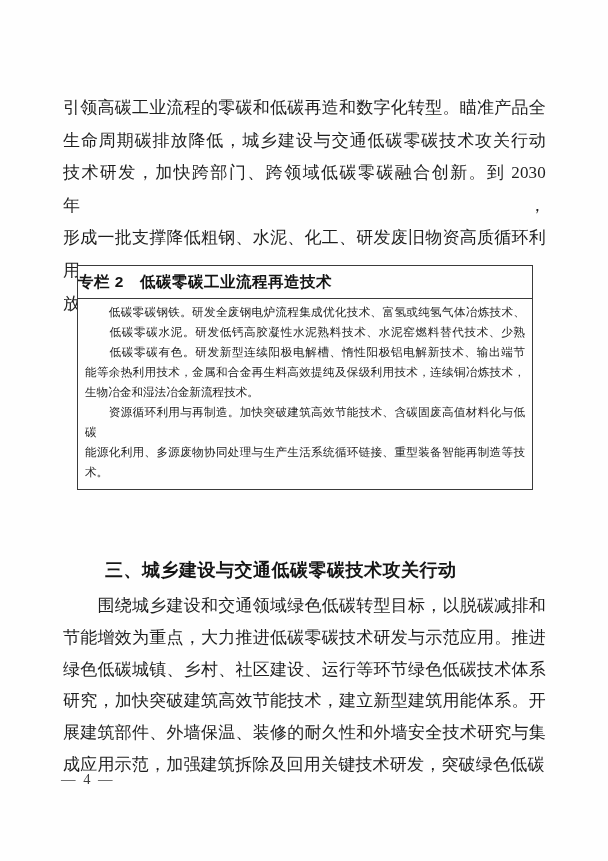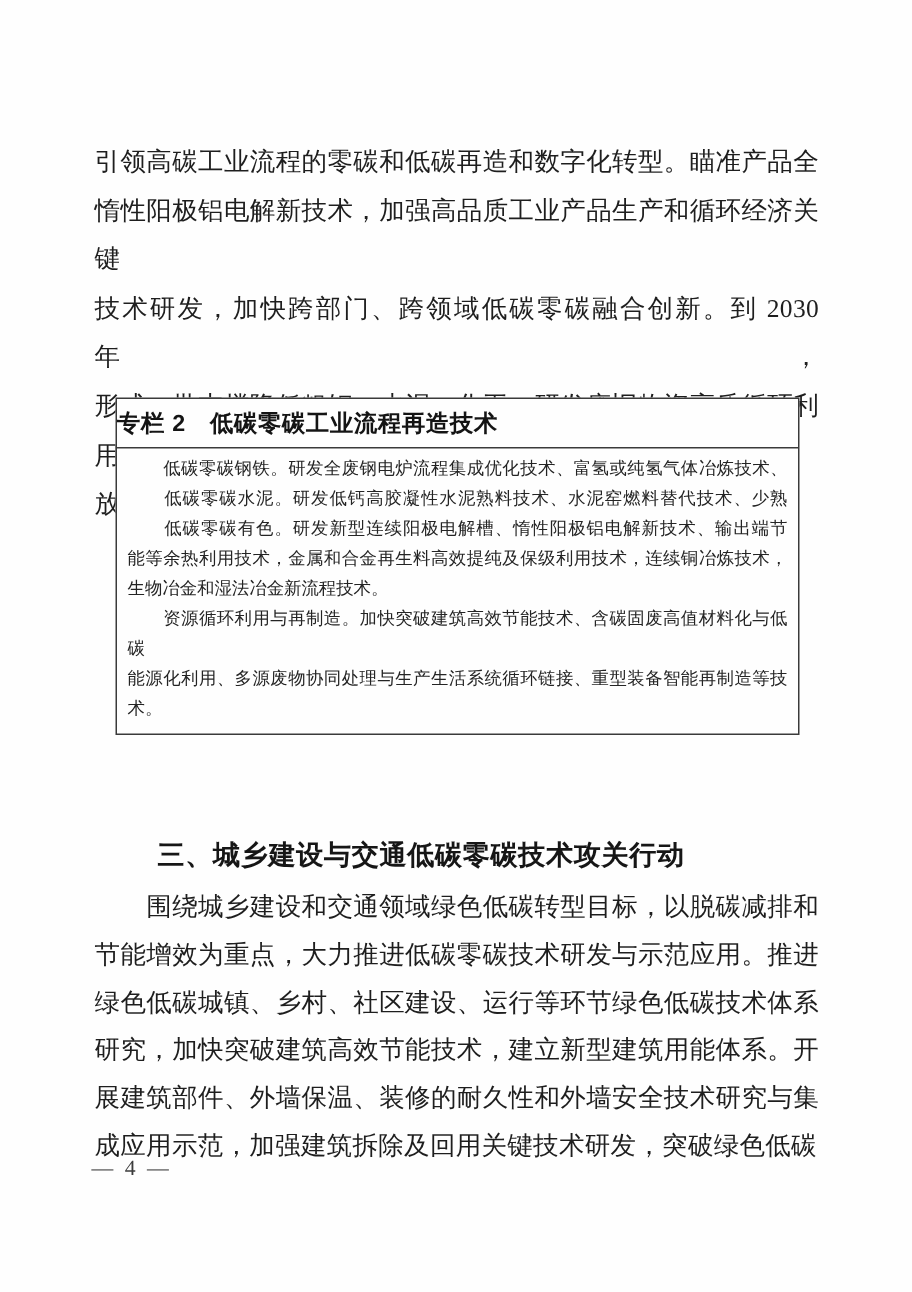--- a/index.html
+++ b/index.html
@@ -45,21 +45,21 @@
   .page-number {
     position: absolute; left: 61px; top: 771px;
     font-size: 14.5px; color: #3c3c3c; letter-spacing: 2px;
   }
 </style>
 </head>
 <body>
 
 <div id="para1" class="para">
     <div class="tline">引领高碳工业流程的零碳和低碳再造和数字化转型。瞄准产品全</div>
-    <div class="tline">惰性阳极铝电解新技术，加强高品质工业产品生产和循环经济关键</div>
+    <div class="tline">生命周期碳排放降低，城乡建设与交通低碳零碳技术攻关行动</div>
     <div class="tline">技术研发，加快跨部门、跨领域低碳零碳融合创新。到 2030 年，</div>
     <div class="tline">形成一批支撑降低粗钢、水泥、化工、研发废旧物资高质循环利用</div>
     <div class="tline tlast">放的科技成果，实现低碳流程再造技术的大规模工业化应用。</div>
   </div>
 
 <div class="callout-box">
   <div class="box-title">专栏 2　低碳零碳工业流程再造技术</div>
   <div class="box-body">
     <div>
         <div class="tline">　　低碳零碳钢铁。研发全废钢电炉流程集成优化技术、富氢或纯氢气体冶炼技术、</div>

